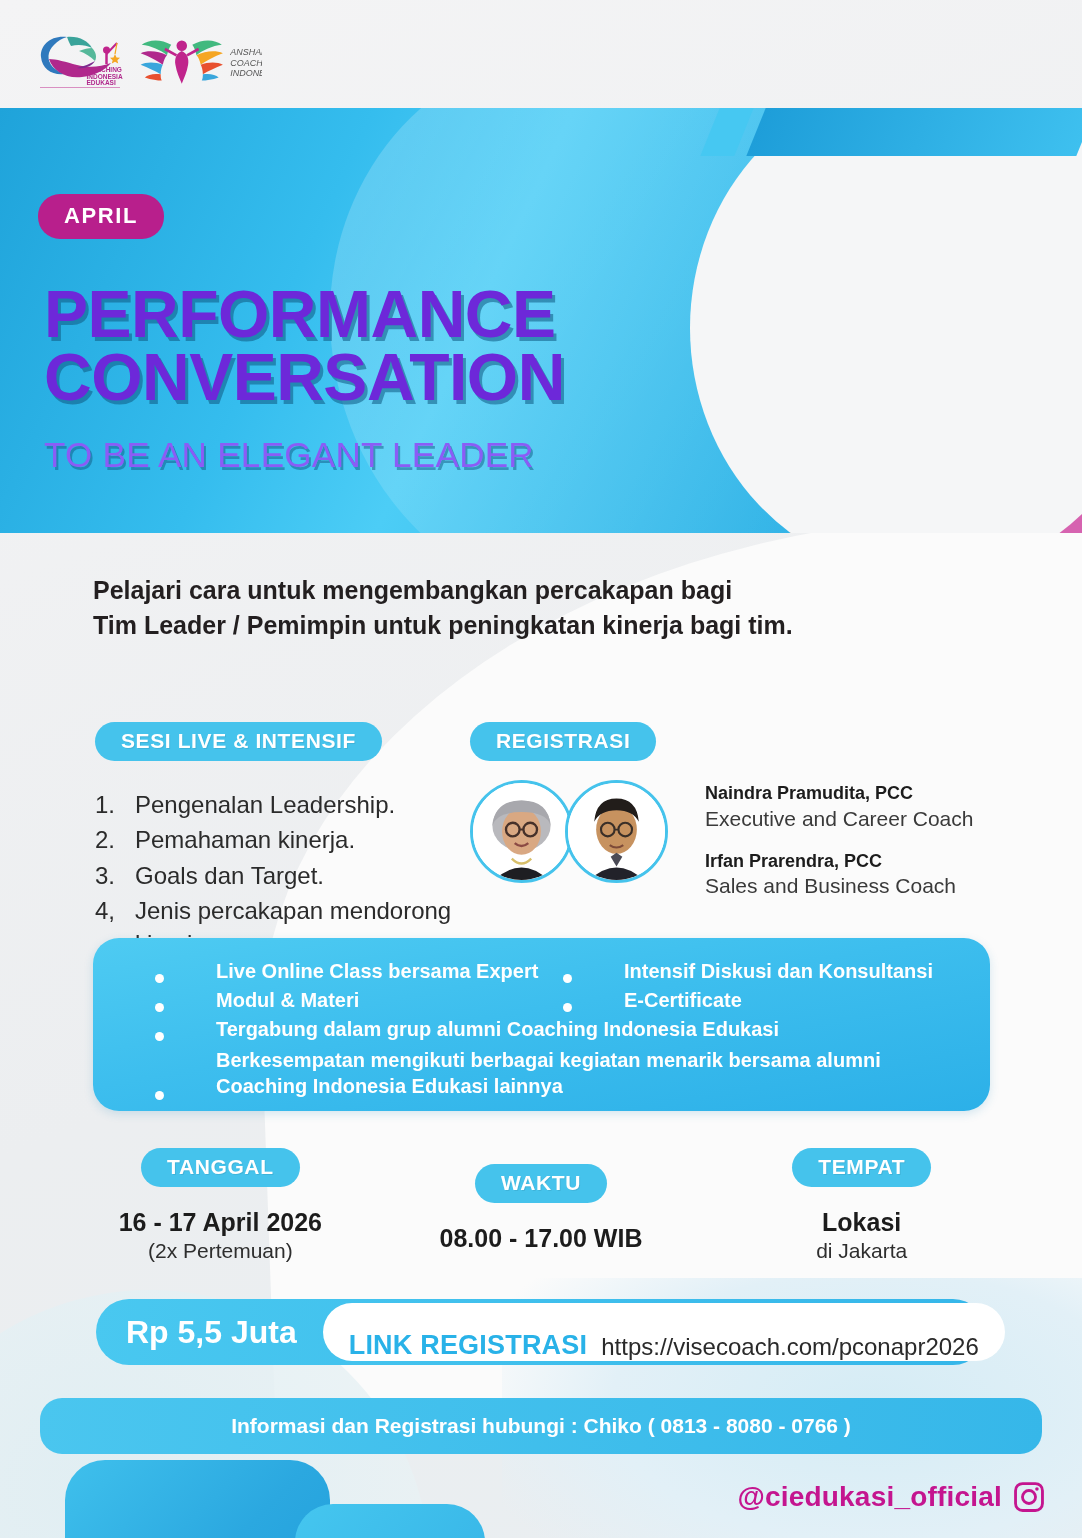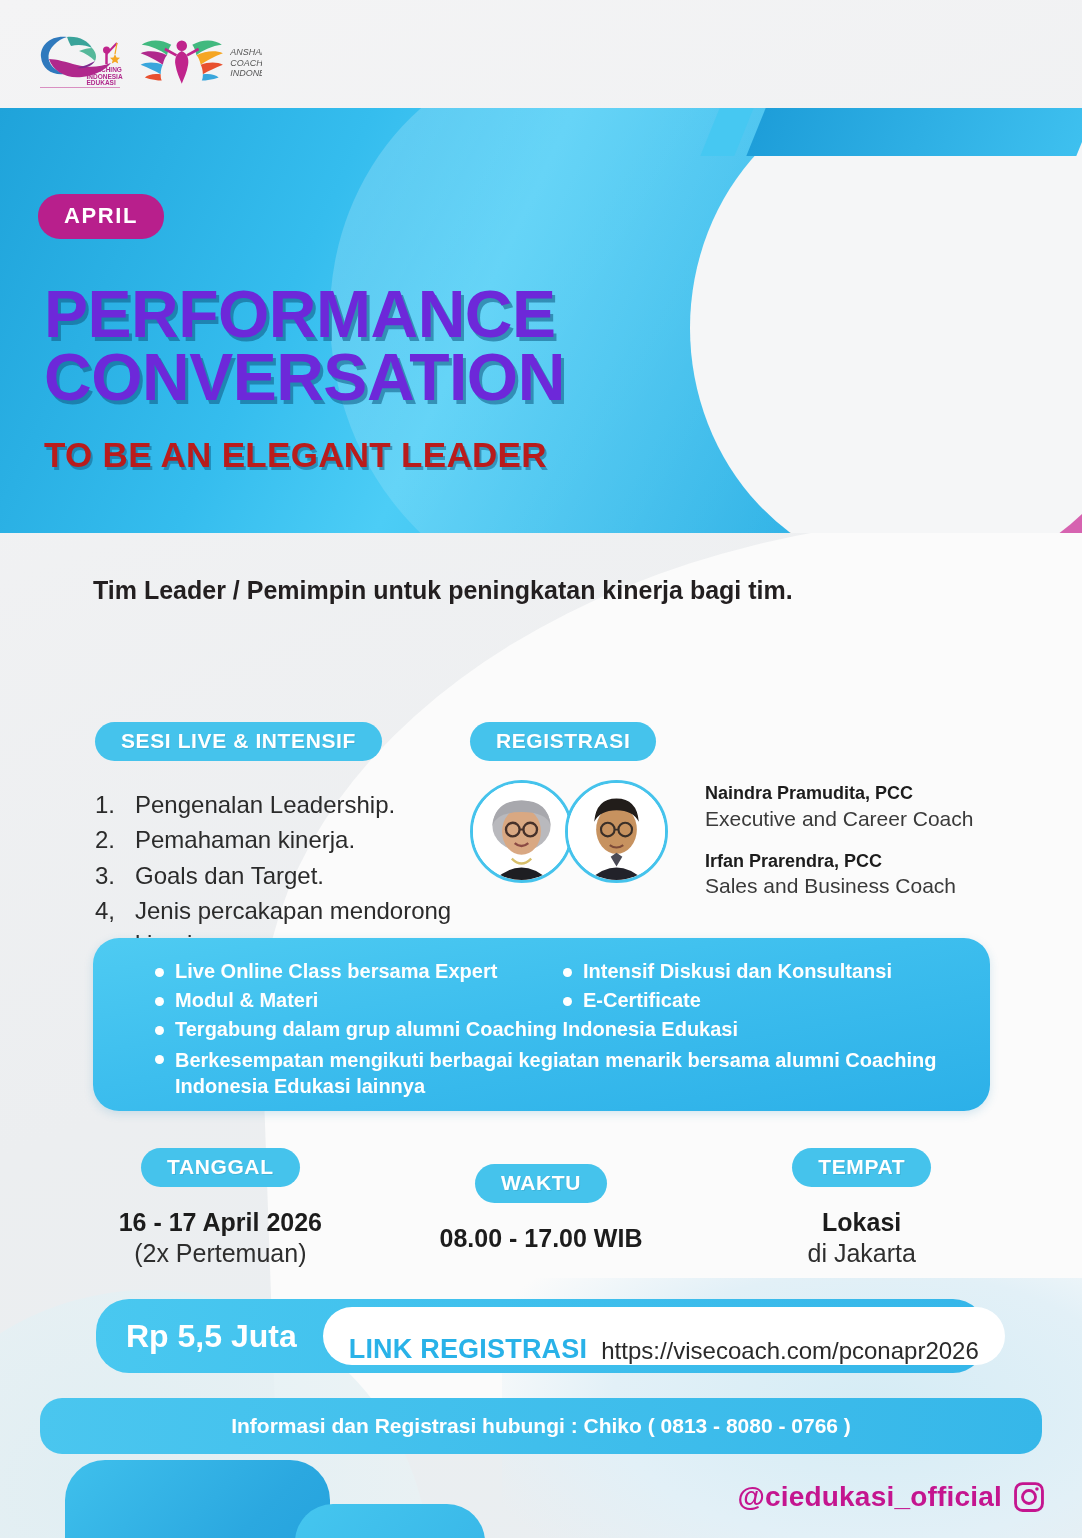--- a/index.html
+++ b/index.html
@@ -69,21 +69,21 @@
     background:#b81f8c;color:#fff;font-weight:800;font-size:22px;letter-spacing:1.6px;
   }
   .hero-title{
     position:absolute;left:44px;top:252px;width:680px;color:#6d28d9;
     font-weight:800;font-size:66px;line-height:.96;letter-spacing:-.5px;
     text-shadow:3px 4px 0 rgba(15,90,130,.55);
     margin-top:31px;
   }
   .hero-title .l2{display:block;}
   .hero-sub{
-    position:absolute;left:44px;top:435px;color:#b91c1c;font-weight:700;font-size:35px;
+    position:absolute;left:44px;top:435px;color:#8b5cf6;font-weight:400;font-size:35px;
     letter-spacing:.3px;text-shadow:2px 3px 0 rgba(15,90,130,.5);
   }
 
   
   .intro{position:absolute;left:93px;top:573px;width:880px;}
   .intro-line{font-size:25px;font-weight:700;color:#231f20;line-height:1.38;}
   .open-for{margin-top:28px;font-size:23px;color:#3b3b3b;}
   .open-for b{color:#2ab4ea;font-weight:800;font-size:24px;}
 
   
@@ -111,38 +111,38 @@
   .facil-names{position:absolute;left:235px;top:60px;width:310px;}
   .fname{font-size:18px;font-weight:800;color:#1c1c1c;line-height:1.25;}
   .frole{font-size:21px;color:#3a3a3a;line-height:1.3;margin-bottom:18px;}
 
   
   .benefits{
     position:absolute;left:93px;top:938px;width:897px;height:173px;border-radius:26px;
     background:linear-gradient(170deg,#4ecbf2 0%,#3dbeee 45%,#2cb0e8 100%);
     box-shadow:0 3px 10px rgba(40,140,190,.18);
   }
-  .ben-row{position:absolute;display:flex;align-items:flex-start;color:#fff;font-weight:700;font-size:20px;}
+  .ben-row{position:absolute;display:flex;align-items:flex-end;color:#fff;font-weight:700;font-size:20px;gap:41px;}
   .dot{width:9px;height:9px;border-radius:50%;background:#fff;margin:8px 11px 0 0;flex:none;}
   .br1{left:62px;top:22px;}  .br2{left:470px;top:22px;}
   .br3{left:62px;top:51px;}  .br4{left:470px;top:51px;}
   .br5{left:62px;top:80px;}
   .br6{left:62px;top:109px;width:820px;}
   .br6 .tx{line-height:1.32;}
 
   
   .trio{position:absolute;left:60px;top:1148px;width:962px;display:flex;}
   .trio-col{flex:1;text-align:center;}
   .trio-val{margin-top:20px;font-size:25px;font-weight:800;color:#1c1c1c;line-height:1.2;}
-  .trio-sub{font-size:25px;color:#2e2e2e;margin-top:2px;}
+  .trio-sub{font-size:21px;color:#2e2e2e;margin-top:2px;}
   .pad-a{padding-top:0;} .pad-b{padding-top:16px;} .pad-c{padding-top:0;}
 
   
   .pricebar{
-    position:absolute;left:96px;top:1299px;width:890px;height:74px;border-radius:33px;
+    position:absolute;left:96px;top:1299px;width:890px;height:66px;border-radius:33px;
     background:linear-gradient(100deg,#49c8f0,#35b6e9);display:flex;align-items:center;
   }
   .price{color:#fff;font-weight:700;font-size:32px;padding:0 26px 0 30px;white-space:nowrap;}
   .linkbox{
     flex:1;height:58px;margin-right:5px;background:#fff;border-radius:29px;
     display:flex;align-items:flex-end;padding:0 26px;
   }
   .link-label{color:#29b2e8;font-weight:800;font-size:27px;letter-spacing:.2px;white-space:nowrap;}
   .link-url{color:#2a2a2a;font-size:24px;margin-left:14px;white-space:nowrap;}
 
@@ -310,20 +310,21 @@
 
 <div class="badge-april">APRIL</div>
 
 <div class="hero-title">
   <span>PERFORMANCE</span>
   <span class="l2">CONVERSATION</span>
 </div>
 <div class="hero-sub">TO BE AN ELEGANT LEADER</div>
 
 <div class="intro">
+  <div class="intro-line">Pelajari cara untuk mengembangkan percakapan bagi</div>
   <div class="intro-line">Tim Leader / Pemimpin untuk peningkatan kinerja bagi tim.</div>
 </div>
 
 <div class="sessions">
   <span class="pill">SESI LIVE &amp; INTENSIF</span>
   <div class="sess-list">
     <div class="sess-item">
       <span class="sess-no">1.</span>
       <span class="sess-tx">Pengenalan Leadership.</span>
     </div>

